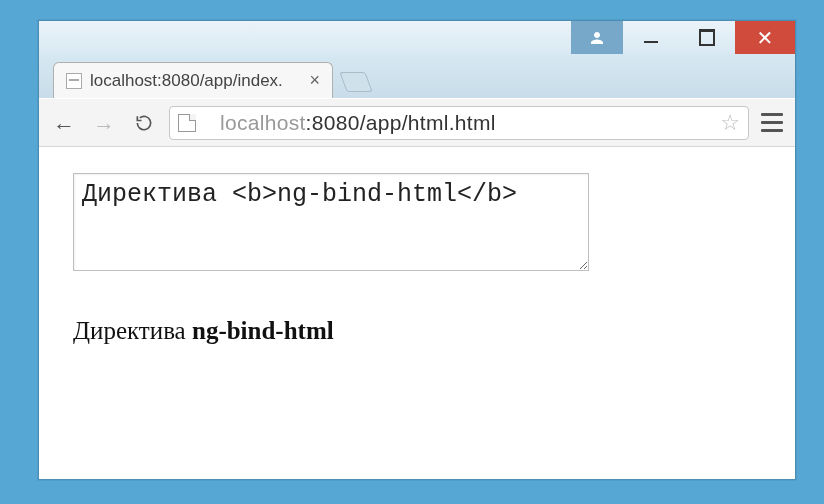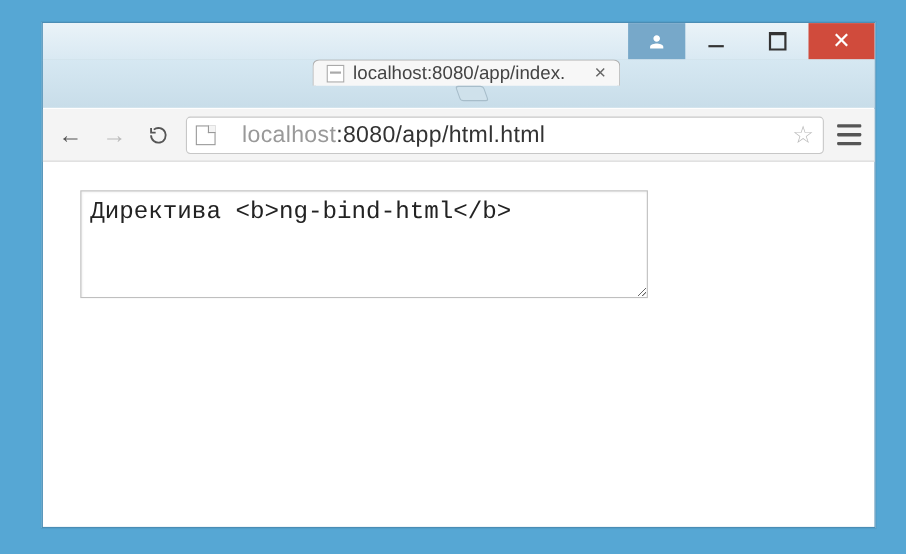--- a/index.html
+++ b/index.html
@@ -65,25 +65,24 @@
     background: #d04b3c;
     color: #fff;
     width: 60px;
     font-size: 20px;
   }
   
   .tabstrip {
     height: 44px;
     background: linear-gradient(#d6e8f2, #c8dde9);
     display: flex;
-    align-items: center;
+    align-items: flex-end;
     padding-left: 14px;
     position: relative;
     top: -1px;
-    flex-direction: column;
   }
   .tab {
     display: flex;
     align-items: center;
     background: #f7f7f7;
     border: 1px solid #b0b0b0;
     border-bottom: none;
     border-radius: 6px 6px 0 0;
     height: 36px;
     padding: 0 12px;
@@ -195,21 +194,21 @@
     border-radius: 1px;
   }
   
   .content {
     padding: 26px 34px;
   }
   textarea.input-area {
     width: 516px;
     height: 98px;
     font-family: Consolas, "Courier New", monospace;
-    font-size: 22px;
+    font-size: 25px;
     padding: 6px 8px;
     border: 1px solid #bfbfbf;
     box-shadow: inset 1px 1px 2px rgba(0,0,0,0.06);
     resize: both;
     outline: none;
     color: #222;
   }
   .rendered {
     margin-top: 42px;
     font-family: "Times New Roman", serif;
@@ -258,15 +257,18 @@
     </div>
     <div class="hamburger">
       <span></span>
       <span></span>
       <span></span>
     </div>
   </div>
 
   <div class="content">
     <textarea class="input-area" style="">Директива &lt;b&gt;ng-bind-html&lt;/b&gt;</textarea>
+    <div class="rendered">
+      <span>Директива </span><b>ng-bind-html</b>
+    </div>
   </div>
 
 </div>
 
 </body></html>

